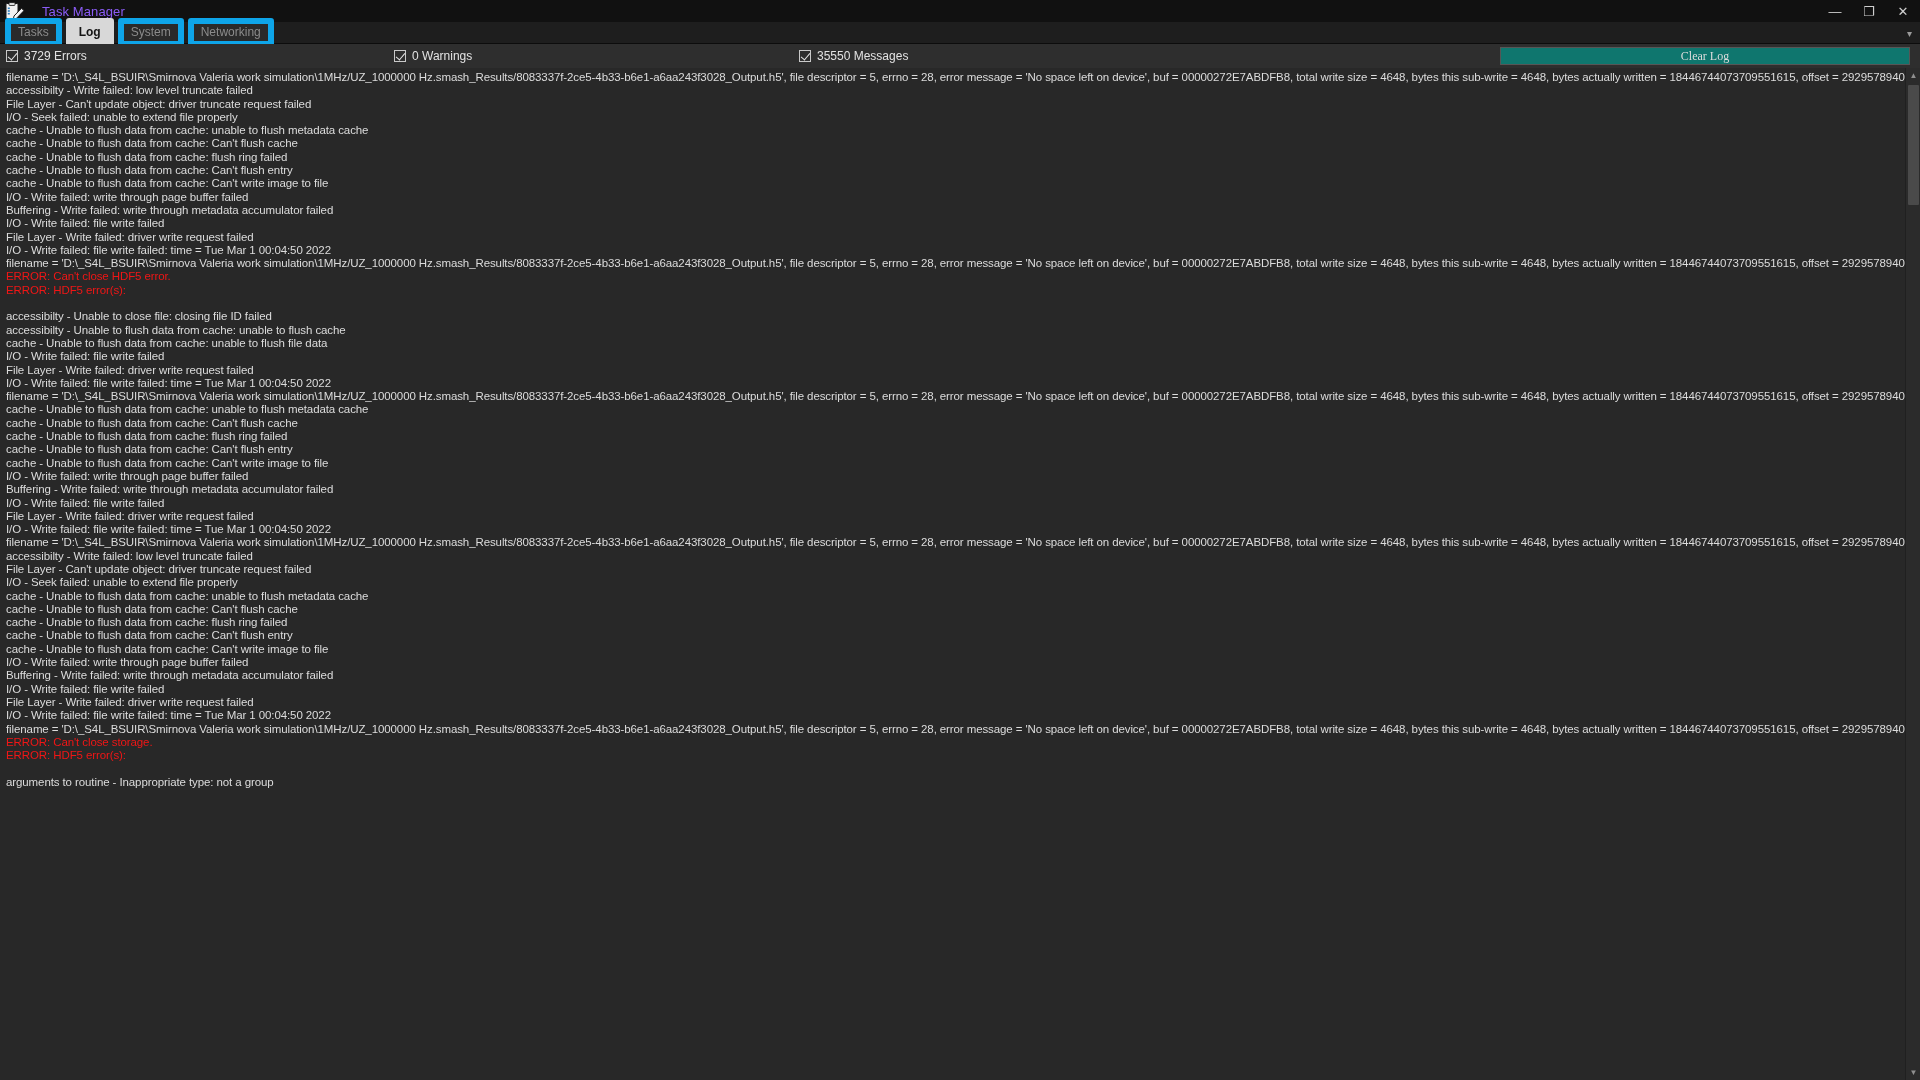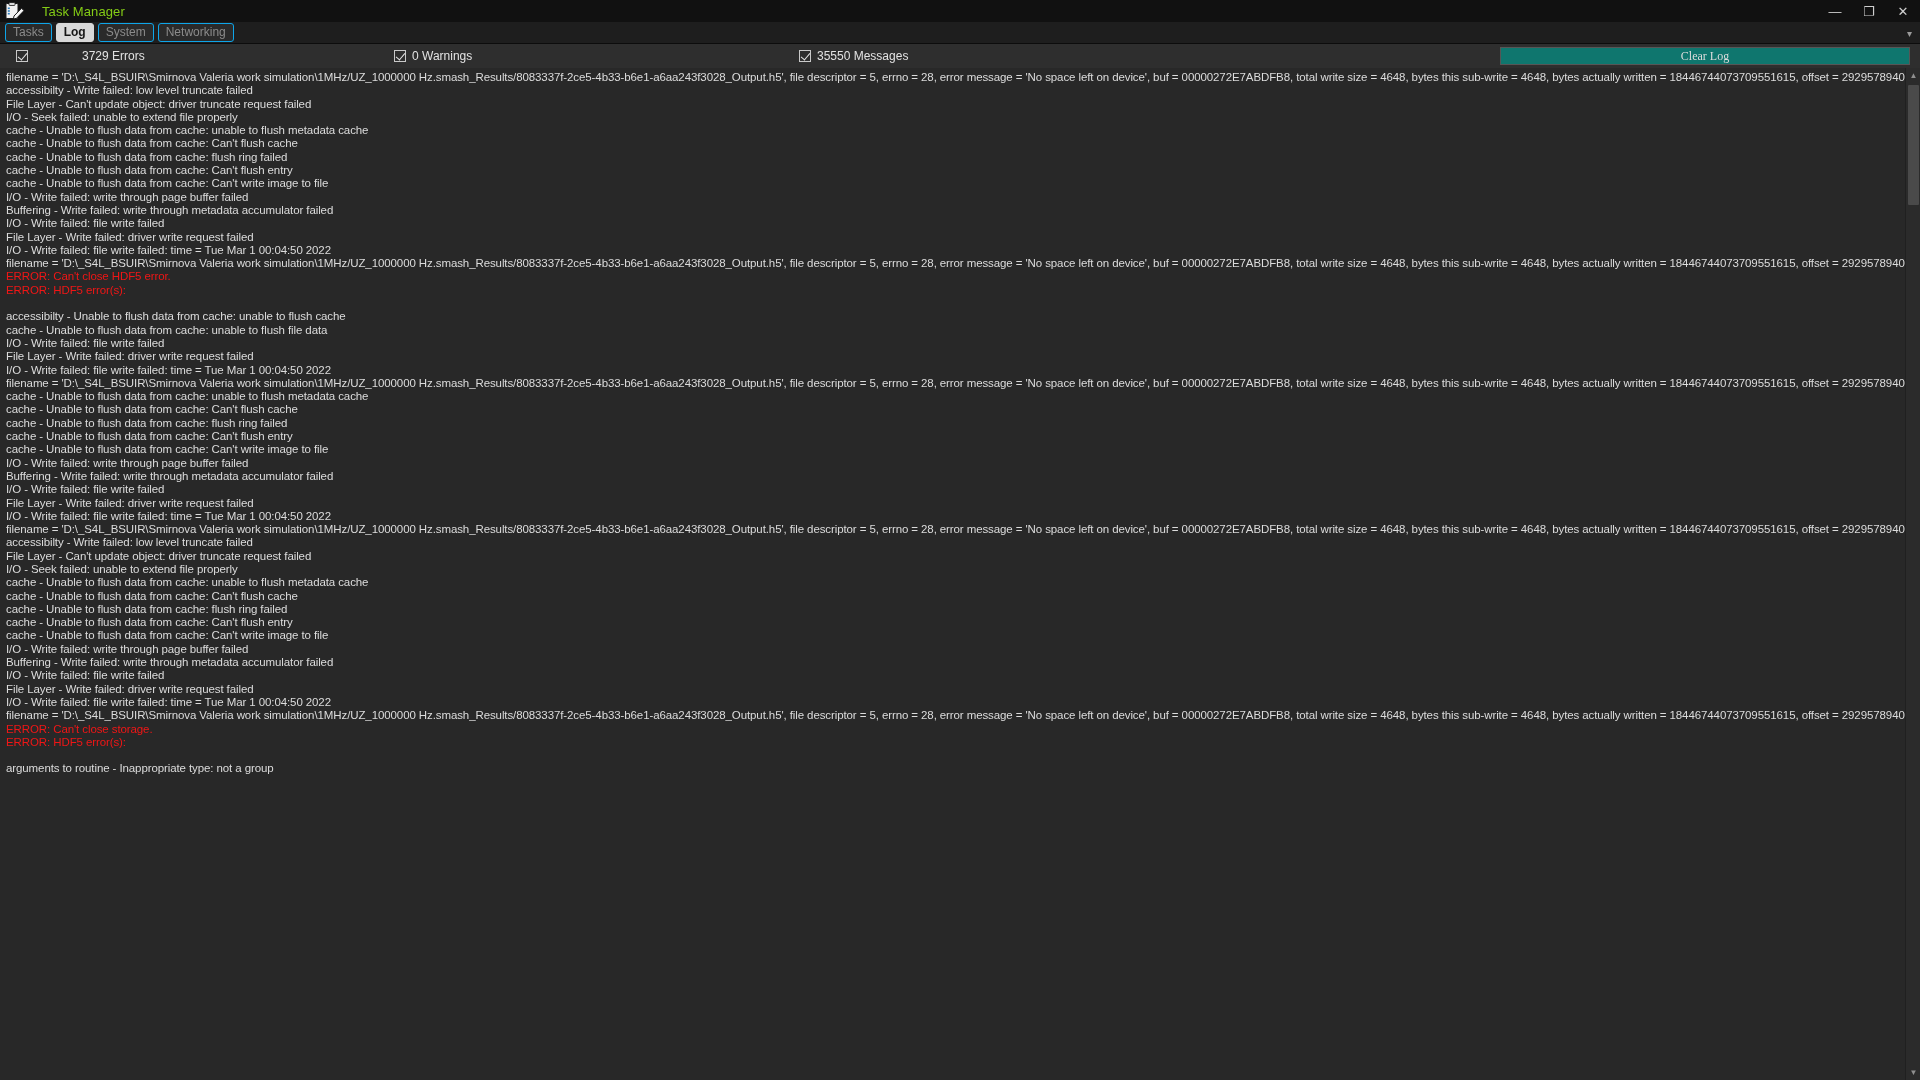--- a/index.html
+++ b/index.html
@@ -19,21 +19,21 @@
     background: #111111;
     display: flex;
     align-items: center;
   }
   #app-icon {
     width: 26px; height: 20px;
     margin-left: 2px;
     display: flex; align-items: center; justify-content: center;
   }
   #title-text {
-    color: #84cc16;
+    color: #8b5cf6;
     font-size: 13px;
     margin-left: 14px;
     letter-spacing: .1px;
   }
   #win-controls {
     position: absolute;
     right: 0; top: 0;
     height: 22px;
     display: flex;
     align-items: center;
@@ -56,21 +56,21 @@
     padding-left: 5px;
     border-bottom: 1px solid #0c0c0c;
   }
   .tab {
     font-size: 12px;
     color: #8b8b8b;
     padding: 1px 7px 2px 7px;
     margin-right: 4px;
     border-radius: 3px;
     background: #2a2a2a;
-    border: 1px solid #0ea5e9;
+    border: 6px solid #0ea5e9;
     line-height: 14px;
     cursor: default;
   }
   .tab.active {
     background: #d8d8d8;
     color: #141414;
     border-color: #d8d8d8;
     font-weight: bold;
   }
   #tabstrip-caret {
@@ -90,21 +90,21 @@
     display: flex;
     align-items: center;
   }
   .chk-group {
     display: flex;
     align-items: center;
     position: absolute;
     top: 0; height: 24px;
     cursor: default;
   }
-  #chk-errors   { left: 16px; gap: 48px; }
+  #chk-errors   { left: 6px; }
   #chk-warnings { left: 394px; }
   #chk-messages { left: 770px; margin-left: 29px; }
   .chk-box {
     width: 12px; height: 12px;
     border: 1px solid #c9c9c9;
     background: #2e2e2e;
     position: relative;
     margin-right: 6px;
     flex: none;
   }
@@ -248,20 +248,21 @@
       <div class="logline">cache - Unable to flush data from cache: Can't write image to file</div>
       <div class="logline">I/O - Write failed: write through page buffer failed</div>
       <div class="logline">Buffering - Write failed: write through metadata accumulator failed</div>
       <div class="logline">I/O - Write failed: file write failed</div>
       <div class="logline">File Layer - Write failed: driver write request failed</div>
       <div class="logline">I/O - Write failed: file write failed: time = Tue Mar  1 00:04:50 2022</div>
       <div class="logline">filename = 'D:\_S4L_BSUIR\Smirnova Valeria  work simulation\1MHz/UZ_1000000 Hz.smash_Results/8083337f-2ce5-4b33-b6e1-a6aa243f3028_Output.h5', file descriptor = 5, errno = 28, error message = 'No space left on device', buf = 00000272E7ABDFB8, total write size = 4648, bytes this sub-write = 4648, bytes actually written = 18446744073709551615, offset = 2929578940</div>
       <div class="logline error">ERROR: Can't close HDF5 error.</div>
       <div class="logline error">ERROR: HDF5 error(s):</div>
       <div class="logline blank">&nbsp;</div>
+      <div class="logline">accessibilty - Unable to close file: closing file ID failed</div>
       <div class="logline">accessibilty - Unable to flush data from cache: unable to flush cache</div>
       <div class="logline">cache - Unable to flush data from cache: unable to flush file data</div>
       <div class="logline">I/O - Write failed: file write failed</div>
       <div class="logline">File Layer - Write failed: driver write request failed</div>
       <div class="logline">I/O - Write failed: file write failed: time = Tue Mar  1 00:04:50 2022</div>
       <div class="logline">filename = 'D:\_S4L_BSUIR\Smirnova Valeria  work simulation\1MHz/UZ_1000000 Hz.smash_Results/8083337f-2ce5-4b33-b6e1-a6aa243f3028_Output.h5', file descriptor = 5, errno = 28, error message = 'No space left on device', buf = 00000272E7ABDFB8, total write size = 4648, bytes this sub-write = 4648, bytes actually written = 18446744073709551615, offset = 2929578940</div>
       <div class="logline">cache - Unable to flush data from cache: unable to flush metadata cache</div>
       <div class="logline">cache - Unable to flush data from cache: Can't flush cache</div>
       <div class="logline">cache - Unable to flush data from cache: flush ring failed</div>
       <div class="logline">cache - Unable to flush data from cache: Can't flush entry</div>

